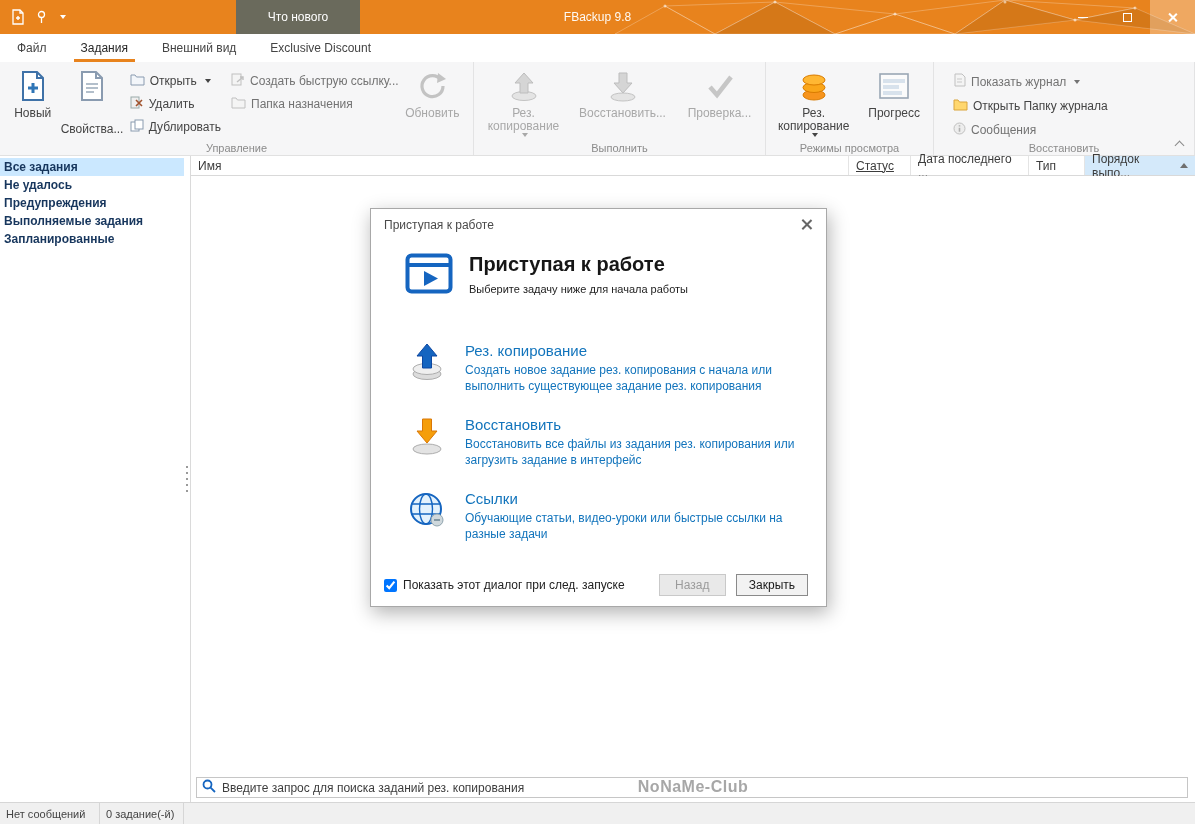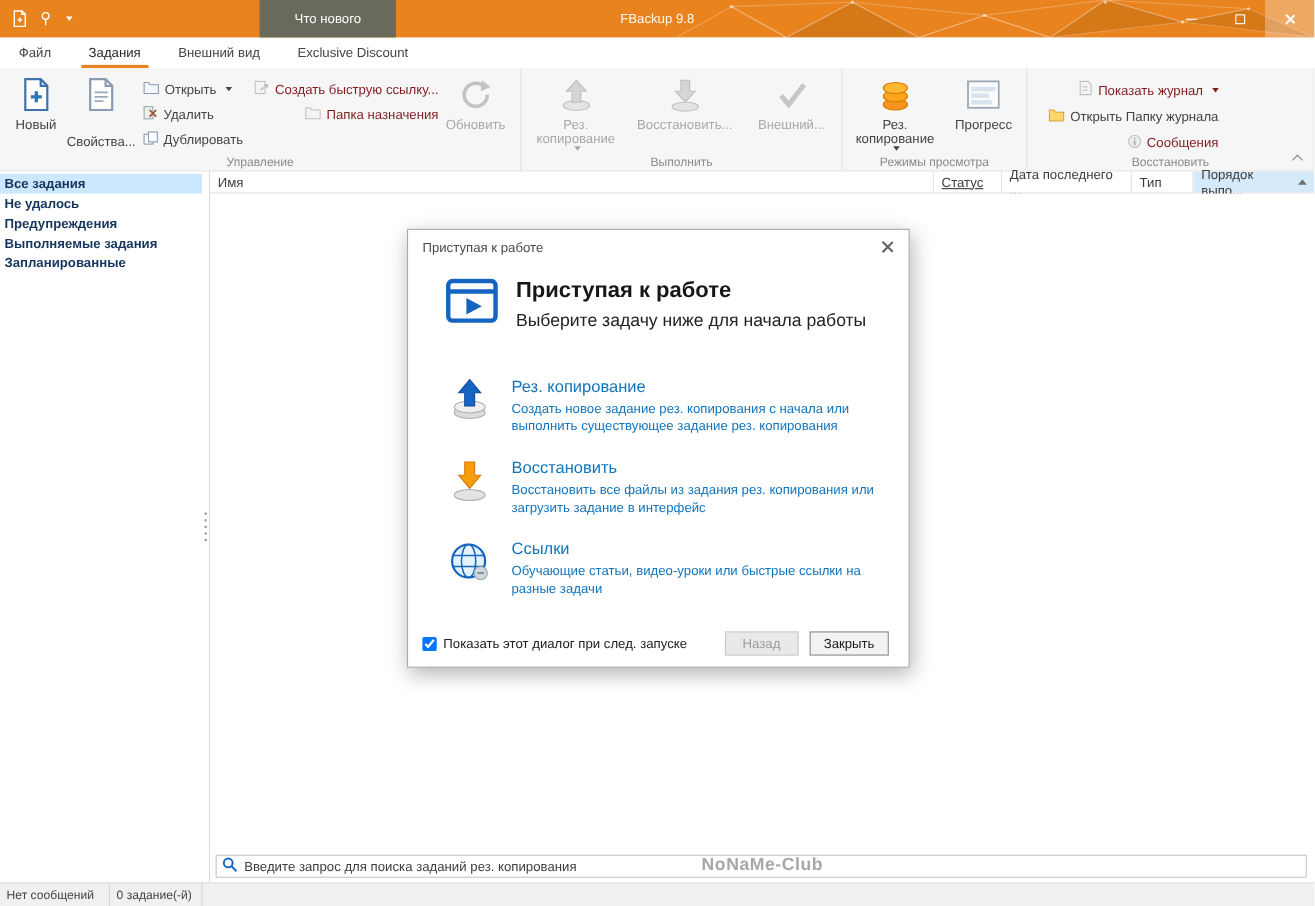--- a/index.html
+++ b/index.html
@@ -38,21 +38,21 @@
   .rgroup-label { position: absolute; bottom: 1px; left: 0; right: 0; text-align: center; font-size: 11px; color: #8B8B8B; }
   .g1 { width: 474px; }
   .g2 { width: 292px; justify-content: center; gap: 8px; }
   .g3 { width: 168px; justify-content: center; gap: 4px; }
   .g4 { flex: 1; }
   .bigbtn { display: flex; flex-direction: column; align-items: center; padding-top: 3px; color: #444; text-align: center; line-height: 13px; }
   .bigbtn .ic { height: 36px; display: flex; align-items: center; justify-content: center; margin-bottom: 3px; }
   .bigbtn.disabled { color: #A8A8A8; }
   .smallcol { display: flex; flex-direction: column; padding-top: 7px; gap: 5px; }
   .smallbtn { display: flex; align-items: center; gap: 5px; padding: 1px 5px; color: #444; white-space: nowrap; }
-  .smallbtn.disabled { color: #7f1d1d; justify-content: flex-end; }
+  .smallbtn.disabled { color: #737373; }
   .refresh-btn { margin-left: auto; margin-right: 8px; }
   .w52 { width: 54px; } .w64 { width: 66px; gap: 16px; } .w58 { width: 58px; }
   .w86 { width: 86px; } .w96 { width: 96px; } .w82 { width: 82px; } .w72 { width: 72px; }
   .ribbon-collapse { position: absolute; right: 10px; bottom: 6px; width: 11px; height: 11px; }
   .ribbon-collapse::before { content: ""; position: absolute; left: 2px; top: 4px; width: 6px; height: 6px; border-left: 1.6px solid #8a8a8a; border-top: 1.6px solid #8a8a8a; transform: rotate(45deg); }
 
   
   .content { display: flex; height: 646px; position: relative; }
   .sidebar { width: 184px; background: #fff; padding-top: 2px; }
   .side-item { height: 18px; line-height: 18px; padding-left: 4px; color: #17365D; font-weight: bold; }
@@ -84,21 +84,21 @@
 
   
   .dialog { position: absolute; left: 370px; top: 208px; width: 457px; height: 399px; background: #fff; border: 1px solid #A8A8A8; box-shadow: 2px 6px 18px rgba(0,0,0,0.30); z-index: 20; }
   .dlg-title { position: absolute; left: 13px; top: 9px; color: #4a4a4a; }
   .dlg-close { position: absolute; right: 13px; top: 9px; width: 13px; height: 13px; }
   .dlg-close::before, .dlg-close::after { content: ""; position: absolute; left: 6px; top: 0; width: 1.5px; height: 13px; background: #666; }
   .dlg-close::before { transform: rotate(45deg); }
   .dlg-close::after { transform: rotate(-45deg); }
   .dlg-header { display: flex; gap: 16px; padding: 44px 30px 0 34px; align-items: flex-start; }
   .dlg-heading { font-size: 20px; font-weight: bold; color: #161616; }
-  .dlg-sub { font-size: 16px; color: #222; margin-top: 7px; }
+  .dlg-sub { font-size: 11px; color: #222; margin-top: 7px; }
   .dlg-item { display: flex; gap: 18px; padding-left: 36px; margin-top: 22px; }
   .dlg-item.first { margin-top: 42px; }
   .dlg-item .txt { width: 362px; }
   .dlg-item-title { font-size: 15px; color: #1274BC; margin-bottom: 3px; }
   .dlg-item-desc { font-size: 12px; color: #1274BC; line-height: 16px; }
   .dlg-footer { position: absolute; left: 13px; right: 18px; bottom: 10px; display: flex; align-items: center; }
   .dlg-check { display: flex; align-items: center; gap: 6px; color: #222; }
   .dlg-check input { width: 13px; height: 13px; }
   .dlg-buttons { margin-left: auto; display: flex; gap: 10px; }
   .btn { min-width: 67px; height: 22px; font: 12px "Liberation Sans", sans-serif; display: flex; align-items: center; justify-content: center; padding: 0 12px; }
@@ -265,21 +265,21 @@
           </svg>
       </span>
       <span class="lbl">Восстановить...</span>
     </div>
     <div class="bigbtn w82 disabled">
       <span class="ic">
         <svg width="30" height="30" viewBox="0 0 30 30">
             <path d="M5 16 L12 24 L26 6" fill="none" stroke="#C6C6C6" stroke-width="4.5"></path>
           </svg>
       </span>
-      <span class="lbl">Внешний...</span>
+      <span class="lbl">Проверка...</span>
     </div>
     <div class="rgroup-label">Выполнить</div>
   </div>
 
   <div class="rgroup g3">
     <div class="bigbtn w86">
       <span class="ic">
         <svg width="32" height="32" viewBox="0 0 32 32">
             <ellipse cx="16" cy="25" rx="11" ry="5" fill="#F7941D" stroke="#D97B00"></ellipse>
             <ellipse cx="16" cy="17.5" rx="11" ry="5" fill="#FAA61A" stroke="#D97B00"></ellipse>

